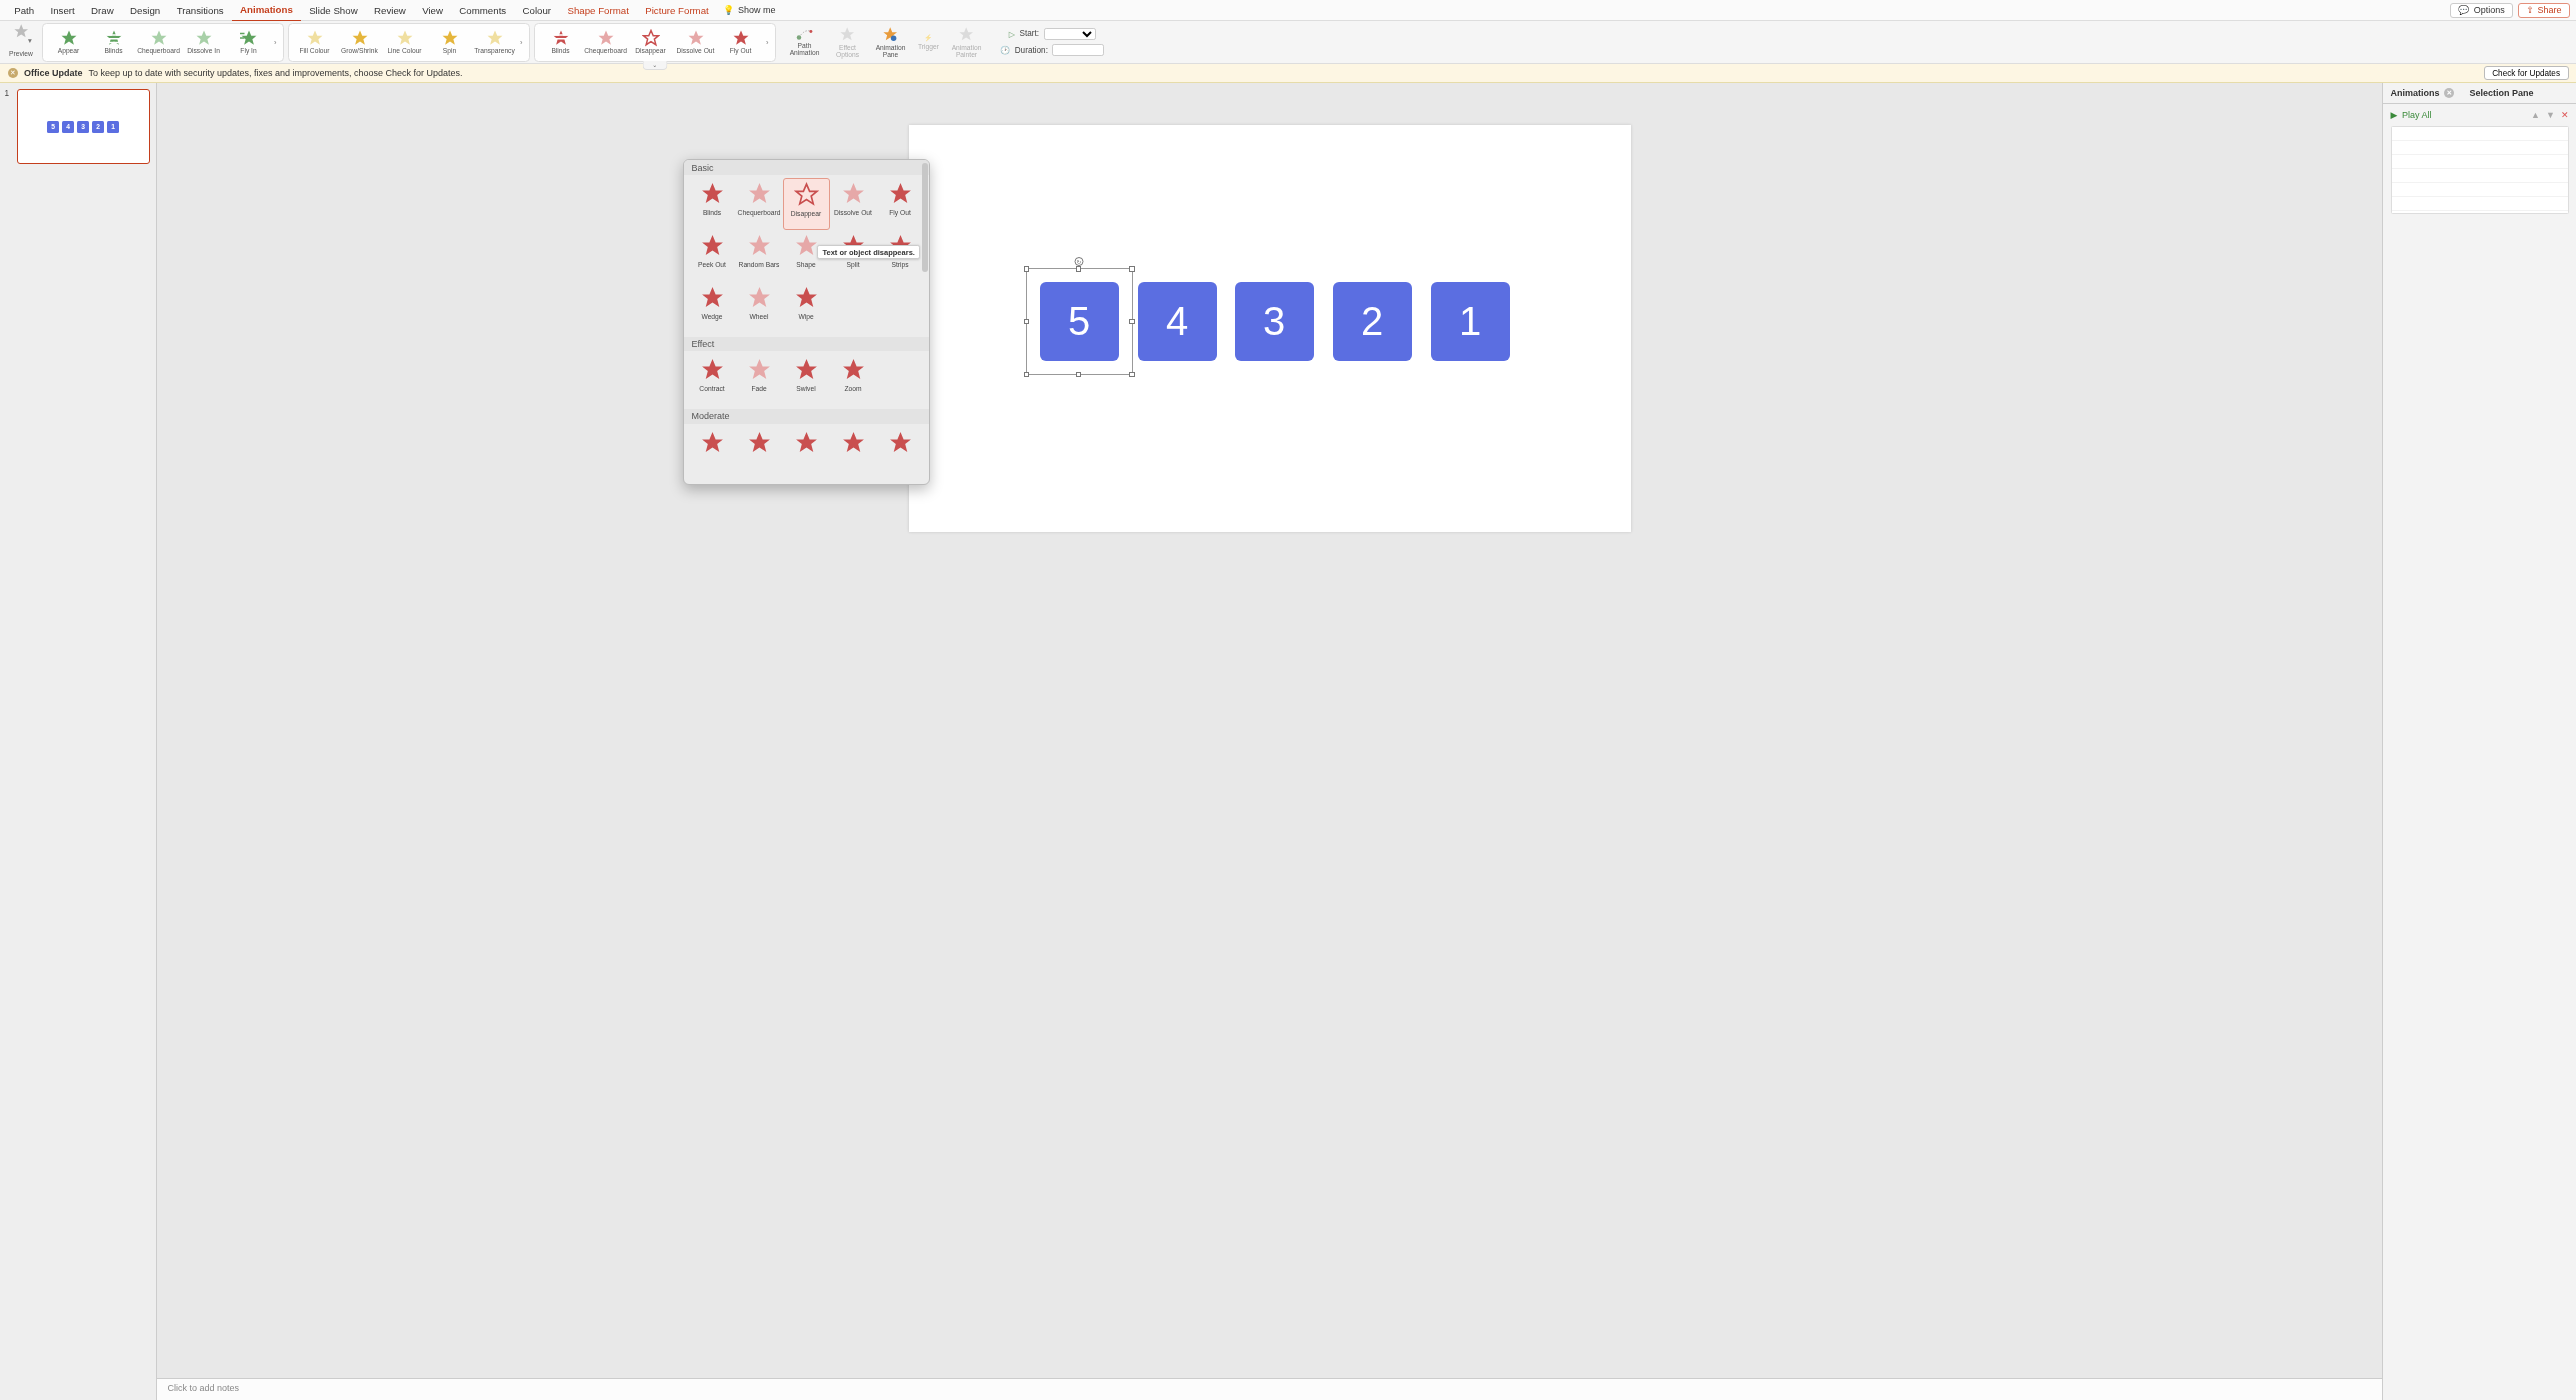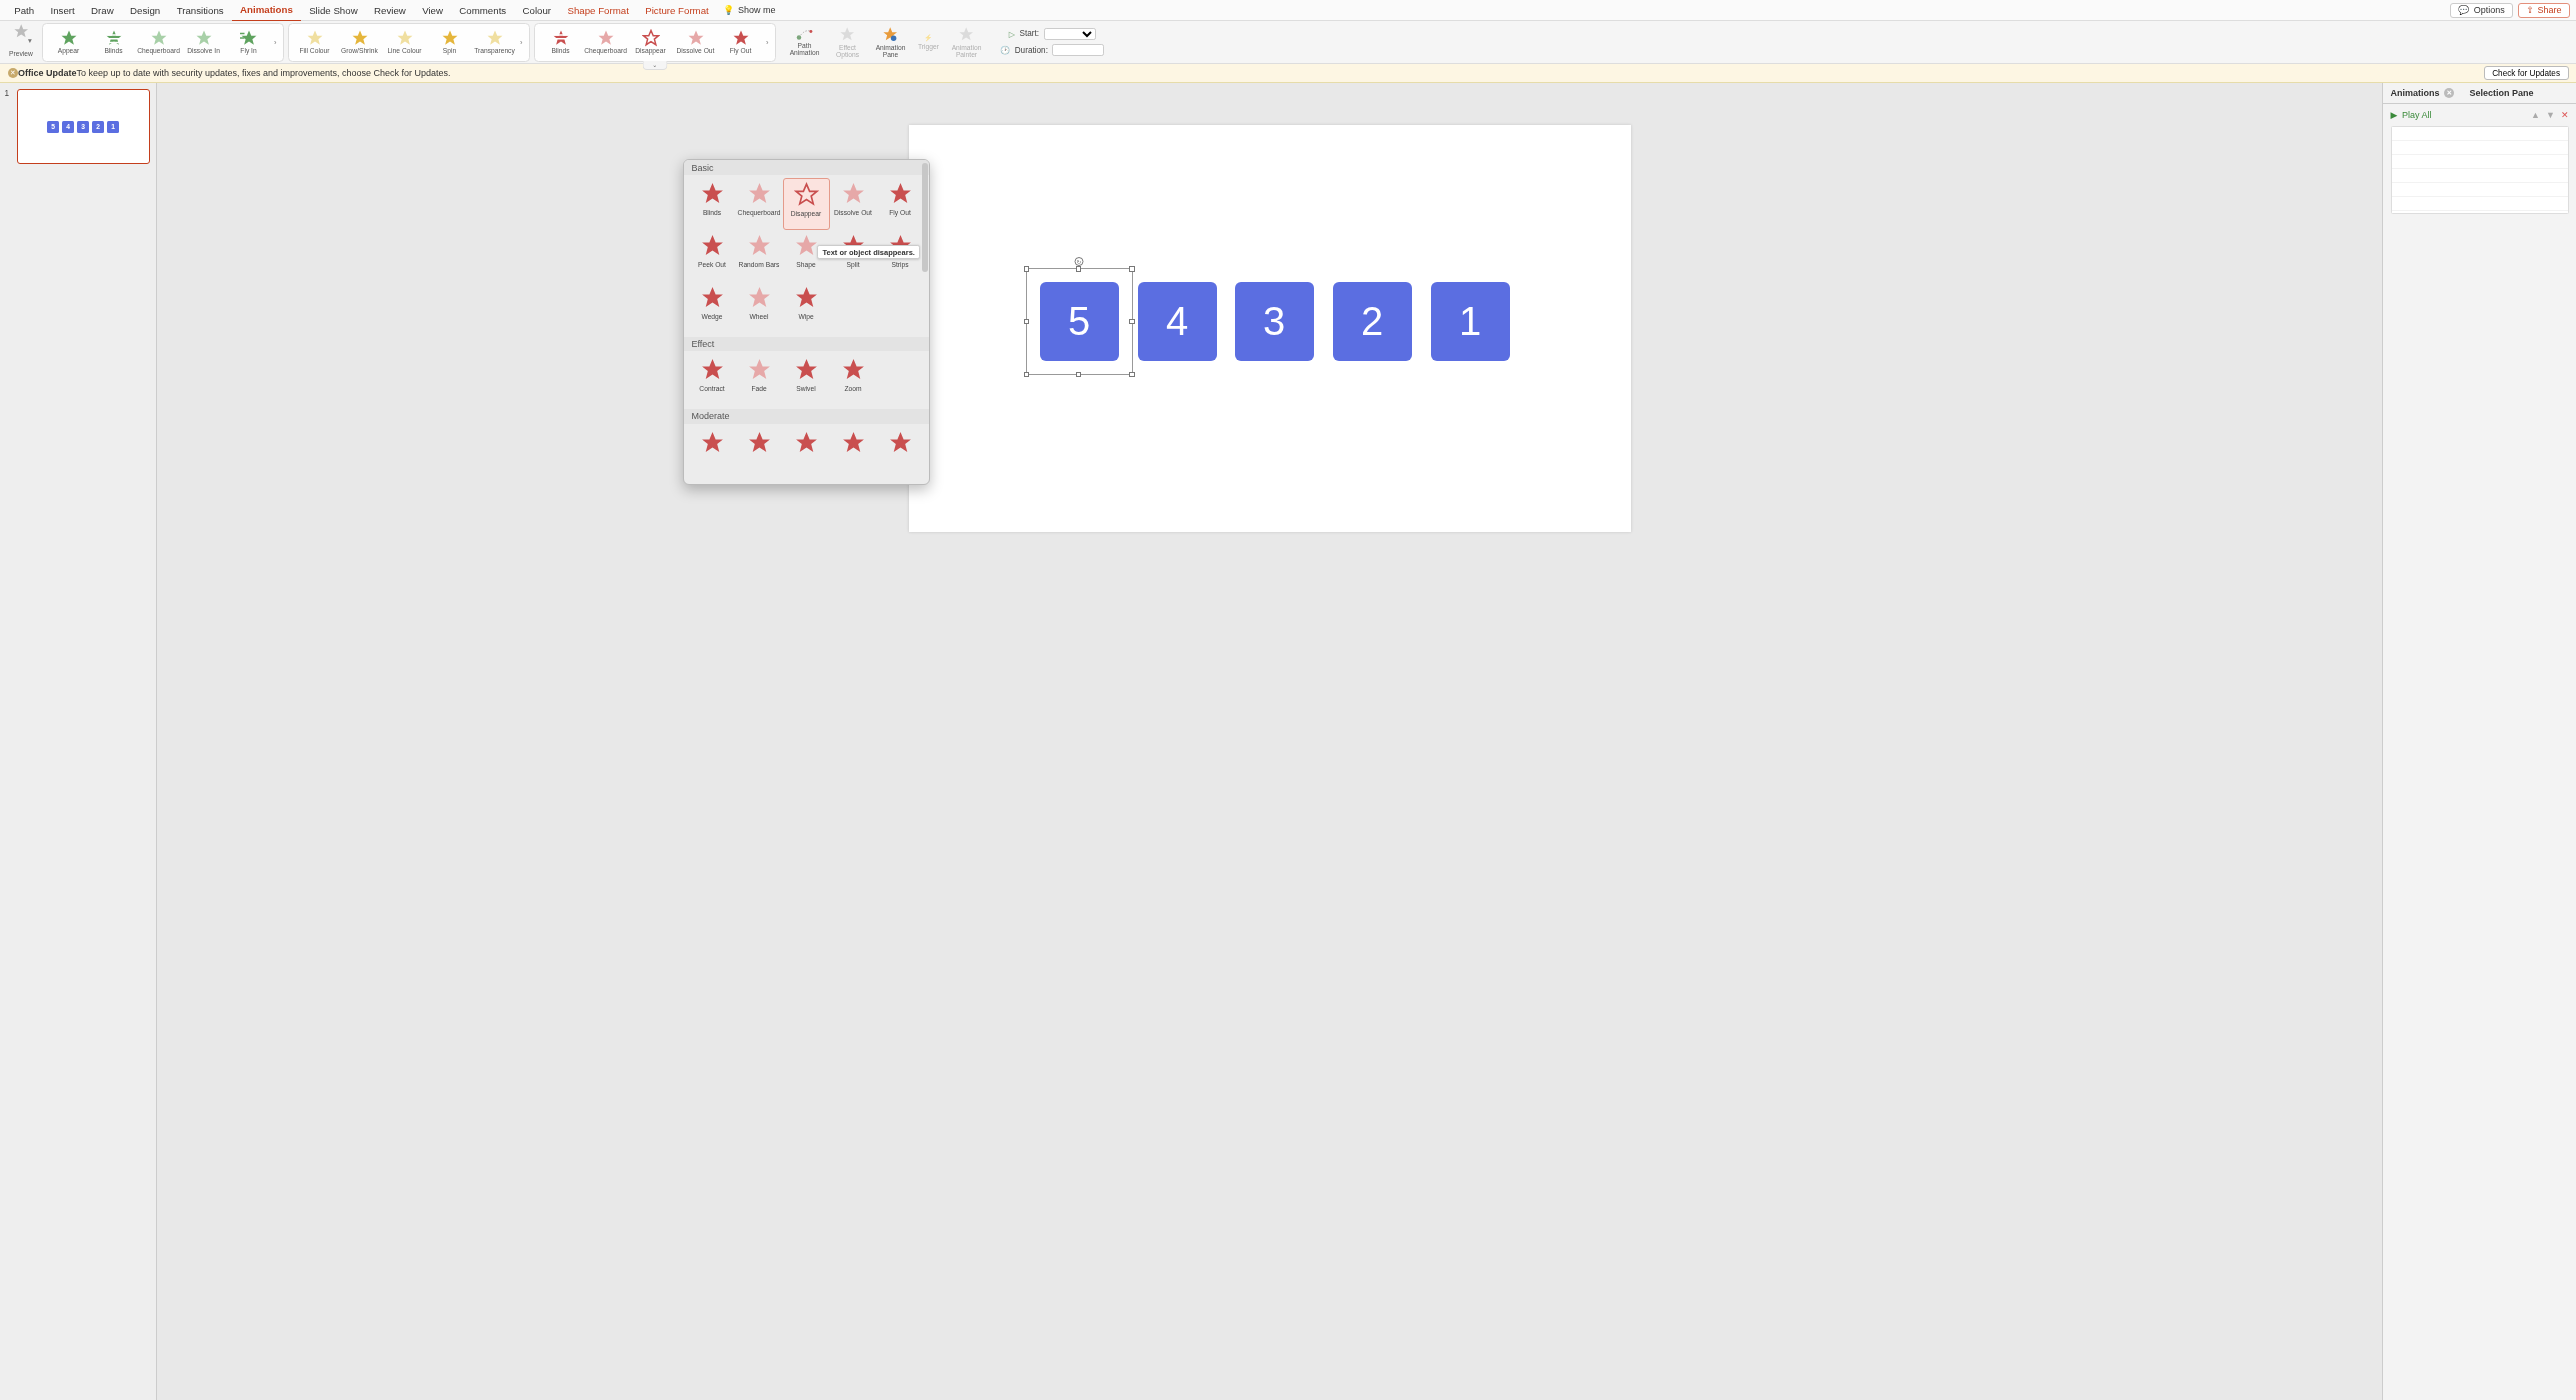--- a/index.html
+++ b/index.html
@@ -25,21 +25,21 @@
 .opt-row { display: flex; align-items: center; gap: 4.5px; font-size: 8.2px; color: #444; }
 .opt-row select, .opt-row input { width: 52px; height: 12px; font-size: 7.5px; border: 0.7px solid #ccc; border-radius: 2.2px; background: #fff; }
 .expand-tab { position: absolute; bottom: -9.7px; left: 50%; transform: translateX(-50%); width: 25px; height: 9.7px; background: #f5f5f5; border: 0.7px solid #ddd; border-top: none; border-radius: 0 0 4.5px 4.5px; display:flex;align-items:center;justify-content:center;font-size:6px;color:#666; }
 
 
 .star { display:inline-block; }
 .star svg { display:block; }
 
 
 .update-bar { display:flex; align-items:center; justify-content:space-between; background:#fdf6e3; border-bottom:0.7px solid #e6dca9; padding:2.2px 7.5px; font-size:9px; height:19.4px; }
-.update-left { display:flex; align-items:center; }
+.update-left { display:flex; align-items:center; gap:6px; }
 .ub-btn { font-size:8.2px; padding:1.5px 7.5px; border:0.7px solid #bbb; border-radius:3px; background:#fff; cursor:pointer; }
 
 
 .main { display:flex; height: calc(100vh - 21px - 43px - 19.4px); }
 .thumb-col { width:157px; background:#eee; border-right:0.7px solid #ccc; padding:6px 4.5px; }
 .thumb-wrap { display:flex; gap:3px; }
 .tnum { font-size:8.2px; color:#444; width:9px; }
 .thumb { width:133px; height:75px; background:#fff; border:1.5px solid #c43e1c; border-radius:3px; display:flex; align-items:center; justify-content:center; gap:3px; }
 .mini { width:12px; height:12px; background:#5b6ee1; color:#fff; font-size:6.7px; display:flex; align-items:center; justify-content:center; border-radius:1.5px; font-weight:600; }
 
@@ -560,20 +560,21 @@
                   <polygon points="12,2 15,9 22,9 16.5,13.5 18.5,21 12,16.8 5.5,21 7.5,13.5 2,9 9,9" fill="#c94f4f"></polygon>
                 </svg>
               </span>
               <span class="lbl"></span>
             </div>
           </div>
 
         <div class="tooltip" style="left:133px;top:85px;font-weight:bold;">Text or object disappears.</div>
       </div>
     </div>
+    <div class="notes">Click to add notes</div>
   </div>
 
   <div class="side-panes">
     <div class="pane-tabs">
       <div class="pane-tab active">
         <span>Animations</span>
         <span class="close-x">✕</span>
       </div>
       <div class="pane-tab">
         <span>Selection Pane</span>

